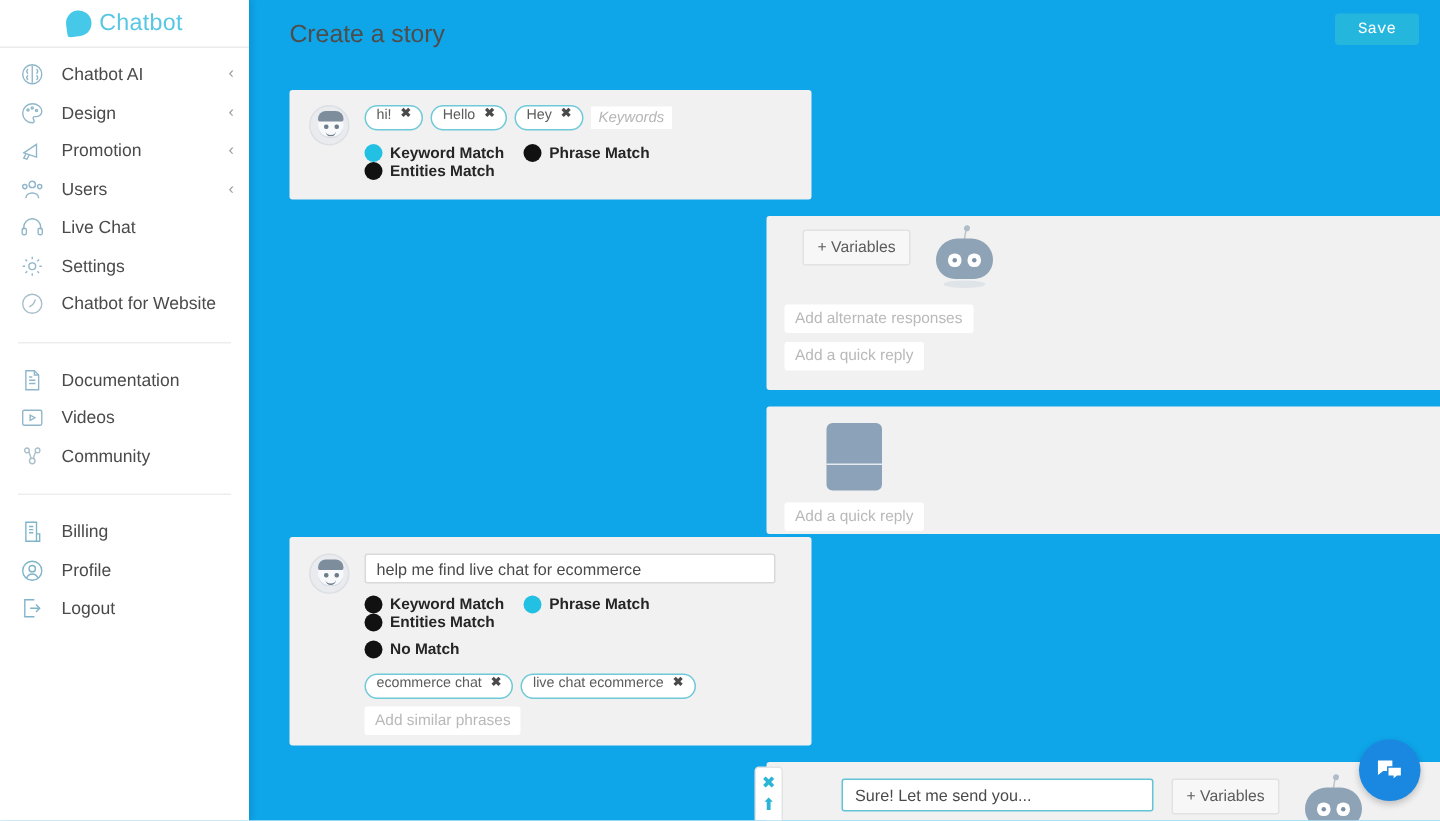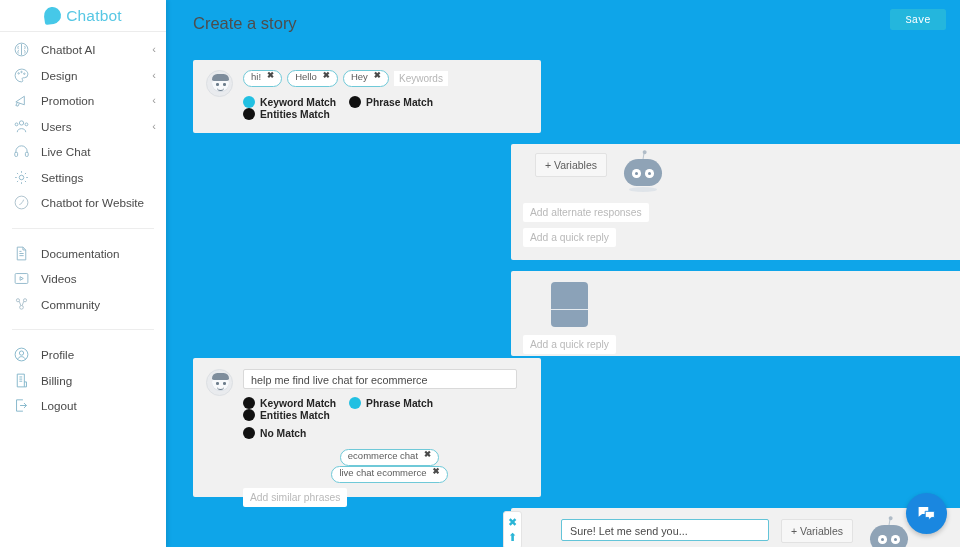--- a/index.html
+++ b/index.html
@@ -154,21 +154,21 @@
     background: #ffffff;
     font-size: 9.5px; color: #5b5b5b;
     margin-right: 5px; white-space: nowrap;
   }
   .tag .x {
     margin-left: 6px; font-size: 8.5px; color: #4a4a4a; font-weight: bold;
     cursor: pointer; line-height: 1;
   }
   .kw-placeholder {
     display: inline-block; background: #ffffff; padding: 2px 5px;
-    font-size: 10px; color: #b6b6b6; vertical-align: middle;
+    font-size: 10px; color: #b6b6b6; vertical-align: middle; font-style: italic;
   }
 
   
   .radio-row { display: flex; align-items: center; flex-wrap: wrap; }
   .radio {
     display: inline-flex; align-items: center; margin-right: 13px;
   }
   .radio .dot {
     width: 12px; height: 12px; border-radius: 50%;
     background: #111111; margin-right: 5px; flex: 0 0 12px;
@@ -363,36 +363,36 @@
         <span class="lbl">Community</span>
       </div>
     </div>
 
     <div class="nav-divider"></div>
 
     <div class="nav-group">
       <div class="nav-item">
         <span class="ic">
           <svg width="17" height="17" viewBox="0 0 24 24" fill="none" stroke="#7fb4c9" stroke-width="1.3">
+            <path d="M6 3h10v18H6z"></path>
+              <path d="M9 7h4M9 10h4M9 13h4"></path>
+              <path d="M16 14h3v7h-3"></path>
+          </svg>
+        </span>
+        <span class="lbl">Billing</span>
+      </div>
+      <div class="nav-item">
+        <span class="ic">
+          <svg width="17" height="17" viewBox="0 0 24 24" fill="none" stroke="#7fb4c9" stroke-width="1.3">
             <circle cx="12" cy="12" r="9"></circle>
               <circle cx="12" cy="10" r="3"></circle>
               <path d="M6.5 19c1-2.6 3-4 5.5-4s4.5 1.4 5.5 4"></path>
           </svg>
         </span>
         <span class="lbl">Profile</span>
-      </div>
-      <div class="nav-item">
-        <span class="ic">
-          <svg width="17" height="17" viewBox="0 0 24 24" fill="none" stroke="#7fb4c9" stroke-width="1.3">
-            <path d="M6 3h10v18H6z"></path>
-              <path d="M9 7h4M9 10h4M9 13h4"></path>
-              <path d="M16 14h3v7h-3"></path>
-          </svg>
-        </span>
-        <span class="lbl">Billing</span>
       </div>
       <div class="nav-item">
         <span class="ic">
           <svg width="17" height="17" viewBox="0 0 24 24" fill="none" stroke="#7fb4c9" stroke-width="1.3">
             <path d="M14 4H5v16h9"></path>
               <path d="M10 12h9M15.5 8.5L19 12l-3.5 3.5"></path>
           </svg>
         </span>
         <span class="lbl">Logout</span>
       </div>
@@ -499,21 +499,21 @@
                 <span class="dot"></span>
                 <span class="rl">Entities Match</span>
               </span>
             </div>
             <div class="radio-row" style="margin-top:6px;">
               <span class="radio">
                 <span class="dot"></span>
                 <span class="rl">No Match</span>
               </span>
             </div>
-            <div style="display:flex; align-items:center; margin-top:10px;flex-direction:column;">
+            <div style="display:flex; align-items:center; margin-top:10px;">
               <span class="tag">
                 <span>ecommerce chat</span>
                 <span class="x">✖</span>
               </span>
               <span class="tag">
                 <span>live chat ecommerce</span>
                 <span class="x">✖</span>
               </span>
             </div>
             <div style="margin-top:4px;">

